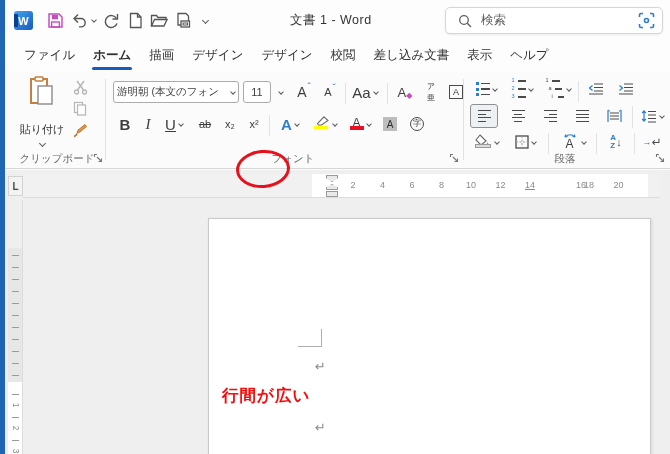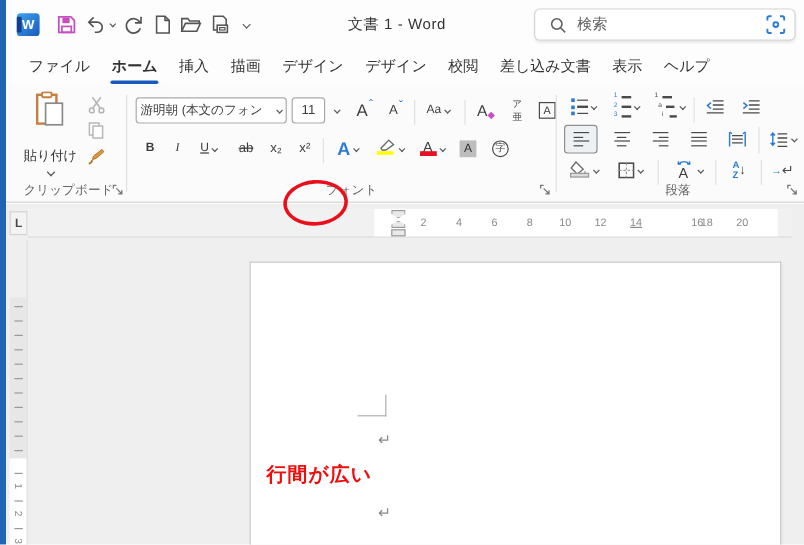--- a/index.html
+++ b/index.html
@@ -41,21 +41,21 @@
   .btn { position:absolute; display:flex; align-items:center; justify-content:center; color:#3d3d3d; font-size:12px; border-radius:3px; }
   .btn.sel { border:1px solid #8f8f8f; background:#eef1f4; }
   svg { display:block; }
 
   
   .paste { position:absolute; left:12px; top:5px; width:50px; height:74px; display:flex; flex-direction:column; align-items:center; }
   .paste .plabel { font-size:11px; color:#333; margin-top:16px;font-family:Liberation Mono, monospace; }
   .paste .chev { margin:4px 0 0 0; }
 
   
-  .g { font-size:10px; color:#3d3d3d; line-height:1; }
+  .g { font-size:15px; color:#3d3d3d; line-height:1; }
   .ubar { text-decoration:underline; }
   .strike { text-decoration:line-through; }
   .colorbar { position:absolute; left:3px; right:9px; bottom:3px; height:3.5px; }
   .lns { display:flex; flex-direction:column; gap:2.5px; }
   .lns i { display:block; height:1.2px; background:#4a4a4a; }
   .lrow { display:flex; align-items:center; gap:2px; }
   .sq { width:3px; height:3px; background:#444; display:inline-block; }
   .bluenum { font-size:5.5px; color:#2b7cd3; width:4px; line-height:1; }
   .circ字 { width:14px; height:14px; border:1px solid #4a4a4a; border-radius:50%; font-size:8.5px; display:flex; align-items:center; justify-content:center; color:#3d3d3d; }
   .boxA { width:14px; height:14px; border:1px solid #4a4a4a; font-size:9px; display:flex; align-items:center; justify-content:center; color:#3d3d3d; }
@@ -158,21 +158,20 @@
       <svg width="19" height="19" viewBox="0 0 19 19">
           <path d="M6 2.5 H4 a1.5 1.5 0 0 0 -1.5 1.5 v2 M13 2.5 h2 a1.5 1.5 0 0 1 1.5 1.5 v2 M6 16.5 H4 a1.5 1.5 0 0 1 -1.5 -1.5 v-2 M13 16.5 h2 a1.5 1.5 0 0 0 1.5 -1.5 v-2" fill="none" stroke="#2b7cd3" stroke-width="1.6"></path>
           <circle cx="9.5" cy="9.5" r="2" fill="none" stroke="#2b7cd3" stroke-width="1.6"></circle>
         </svg>
     </div>
   </div>
 
   <nav class="tabrow" id="tabrow">
       <div class="tab">ファイル</div>
       <div class="tab active">ホーム</div>
-      <div class="tab">挿入</div>
       <div class="tab">描画</div>
       <div class="tab">デザイン</div>
       <div class="tab">デザイン</div>
       <div class="tab">校閲</div>
       <div class="tab">差し込み文書</div>
       <div class="tab">表示</div>
       <div class="tab">ヘルプ</div>
     </nav>
 
   <div class="ribbon">

